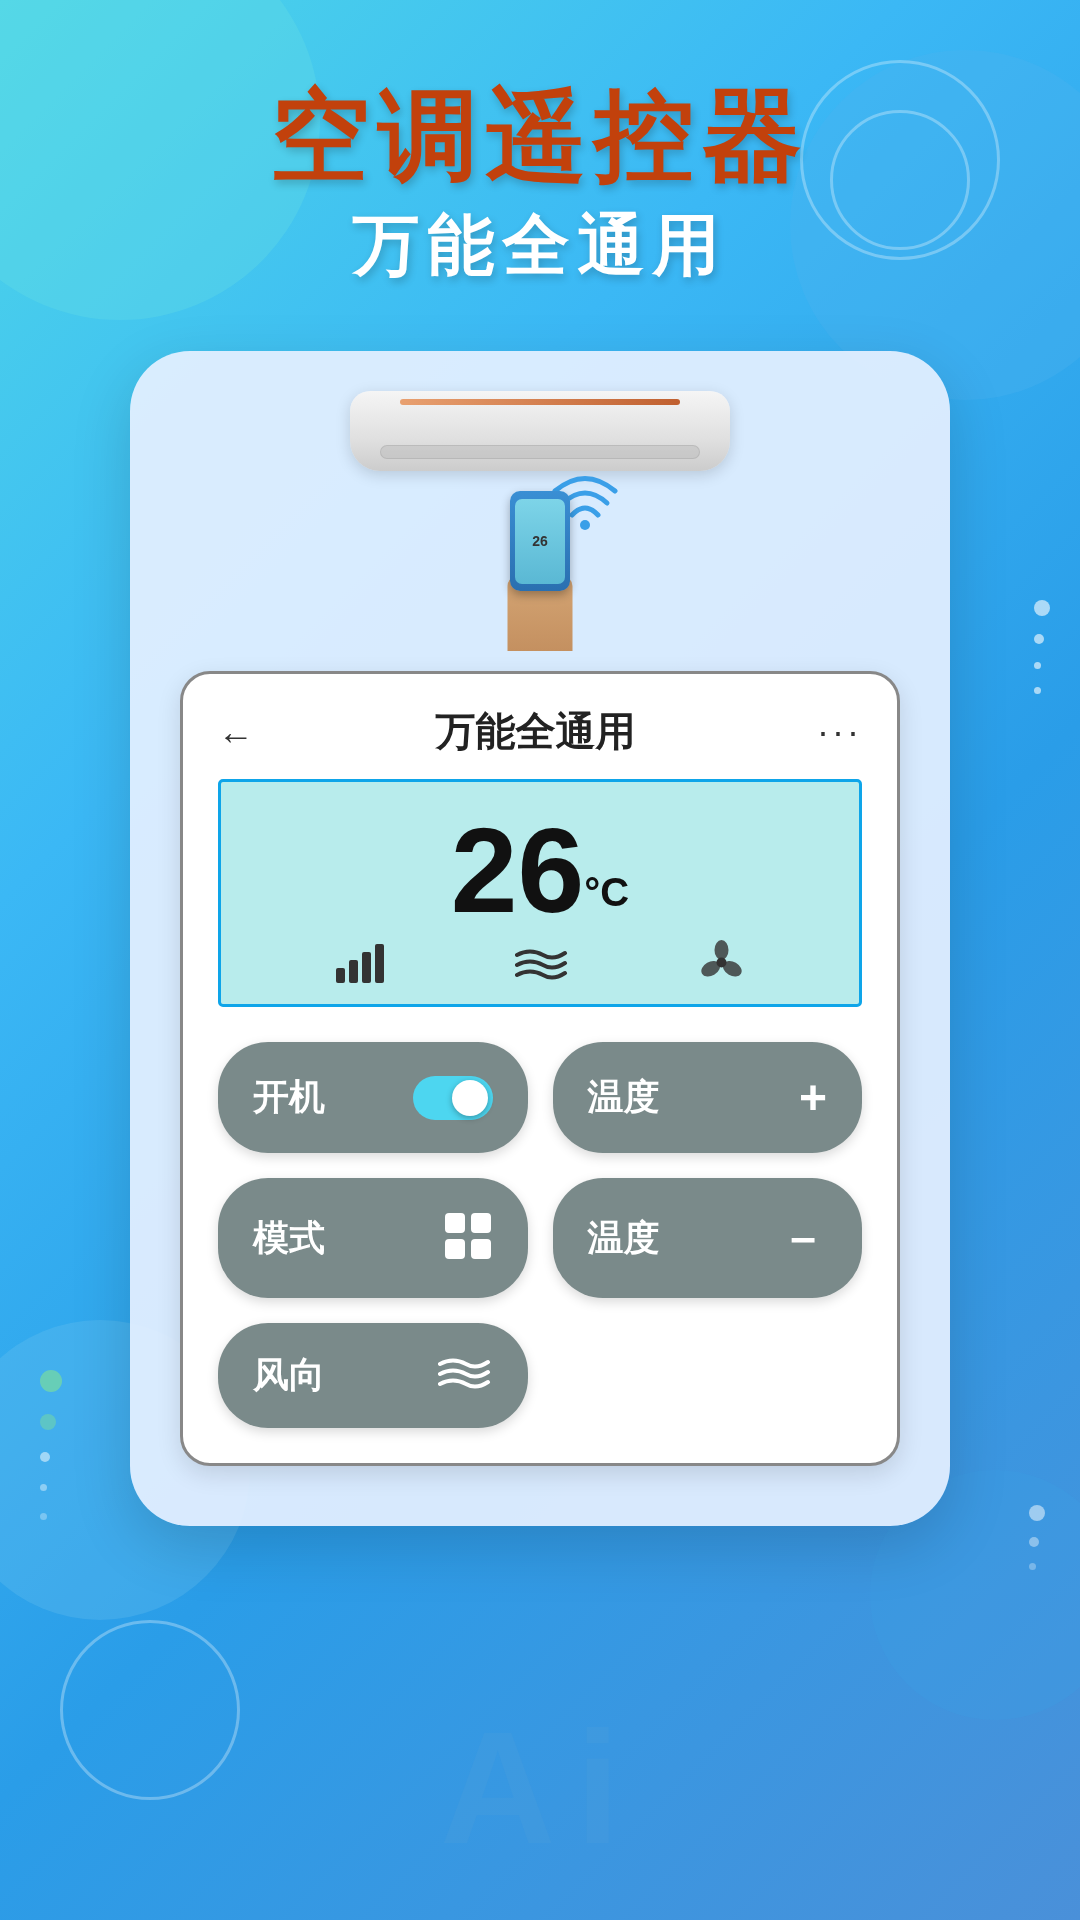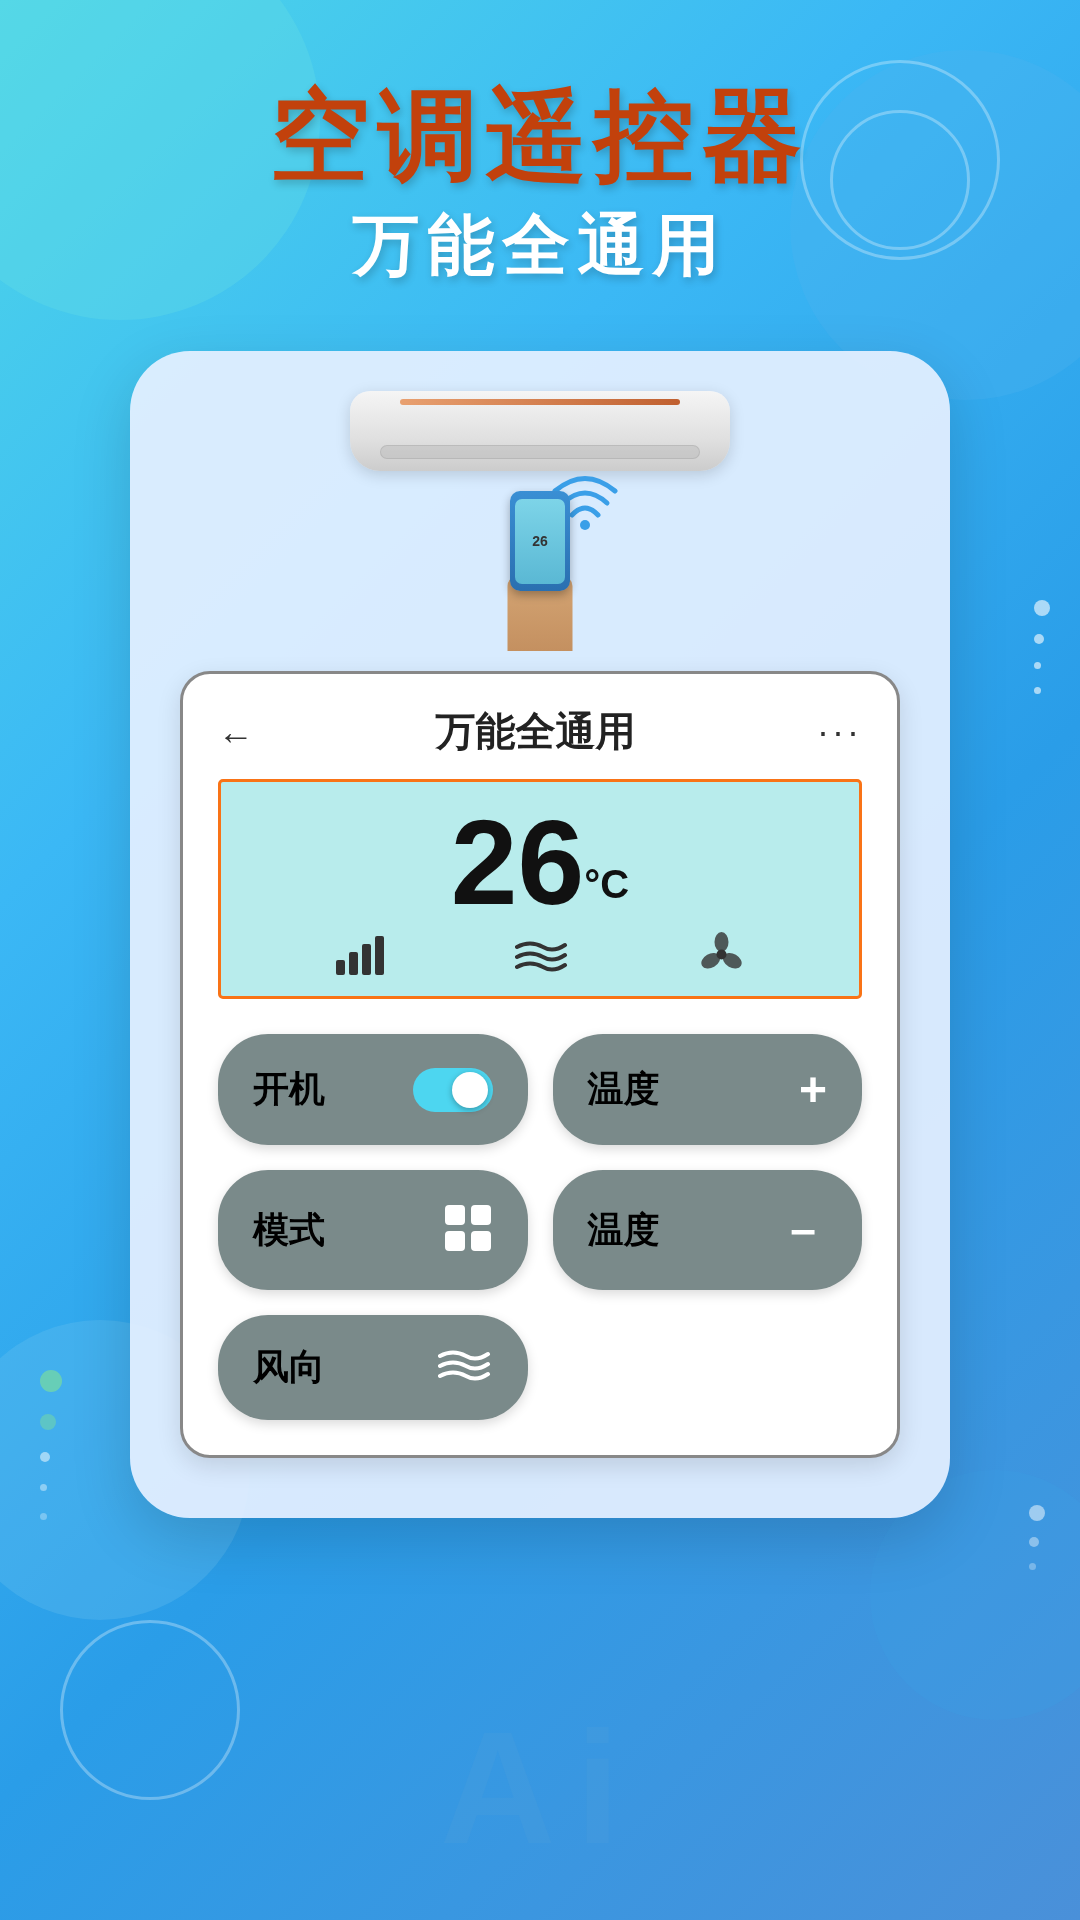--- a/index.html
+++ b/index.html
@@ -233,23 +233,23 @@
 
     .more-dots {
       font-size: 36px;
       color: #333;
       letter-spacing: 3px;
     }
 
     
     .lcd-display {
       background: #b8ecec;
-      border: 3px solid #f97316;
+      border: 3px solid #0ea5e9;
       border-radius: 5px;
-      padding: 20px 30px 15px;
+      padding: 28px 30px 15px;
       margin-bottom: 35px;
     }
 
     .temp-display {
       text-align: center;
       margin-bottom: 10px;
     }
 
     .temp-number {
       font-size: 120px;
@@ -286,21 +286,21 @@
       display: flex;
       align-items: center;
       justify-content: space-between;
       cursor: pointer;
       box-shadow: 0 4px 12px rgba(0,0,0,0.15);
     }
 
     .ctrl-btn-label {
       font-size: 36px;
       font-weight: bold;
-      color: #000000;
+      color: #ffffff;
     }
 
     .ctrl-btn-icon {
       font-size: 40px;
       color: white;
     }
 
     
     .toggle-switch {
       width: 80px;

